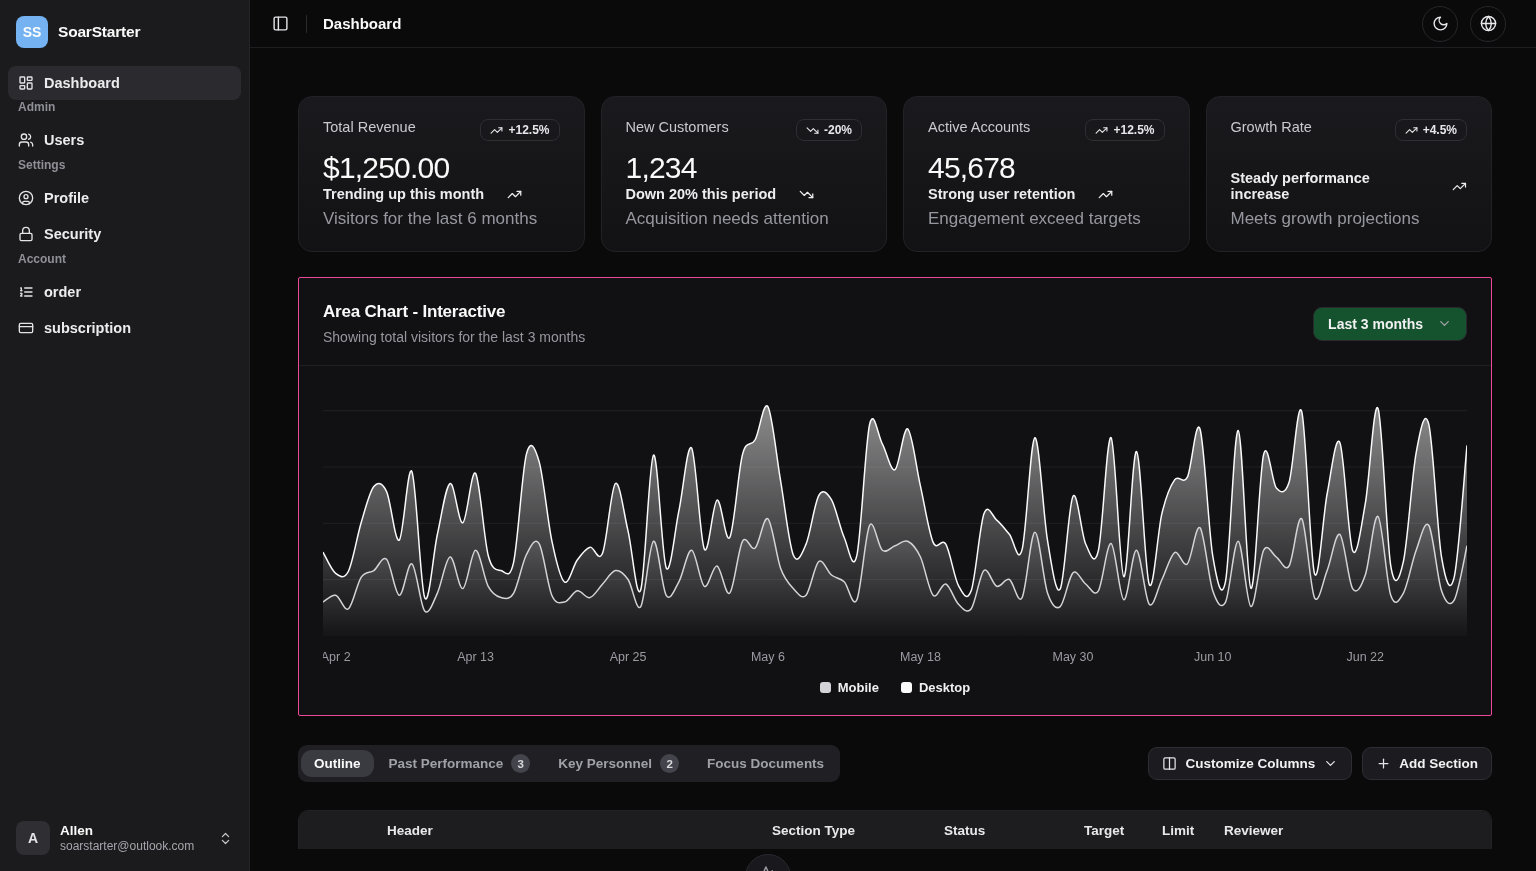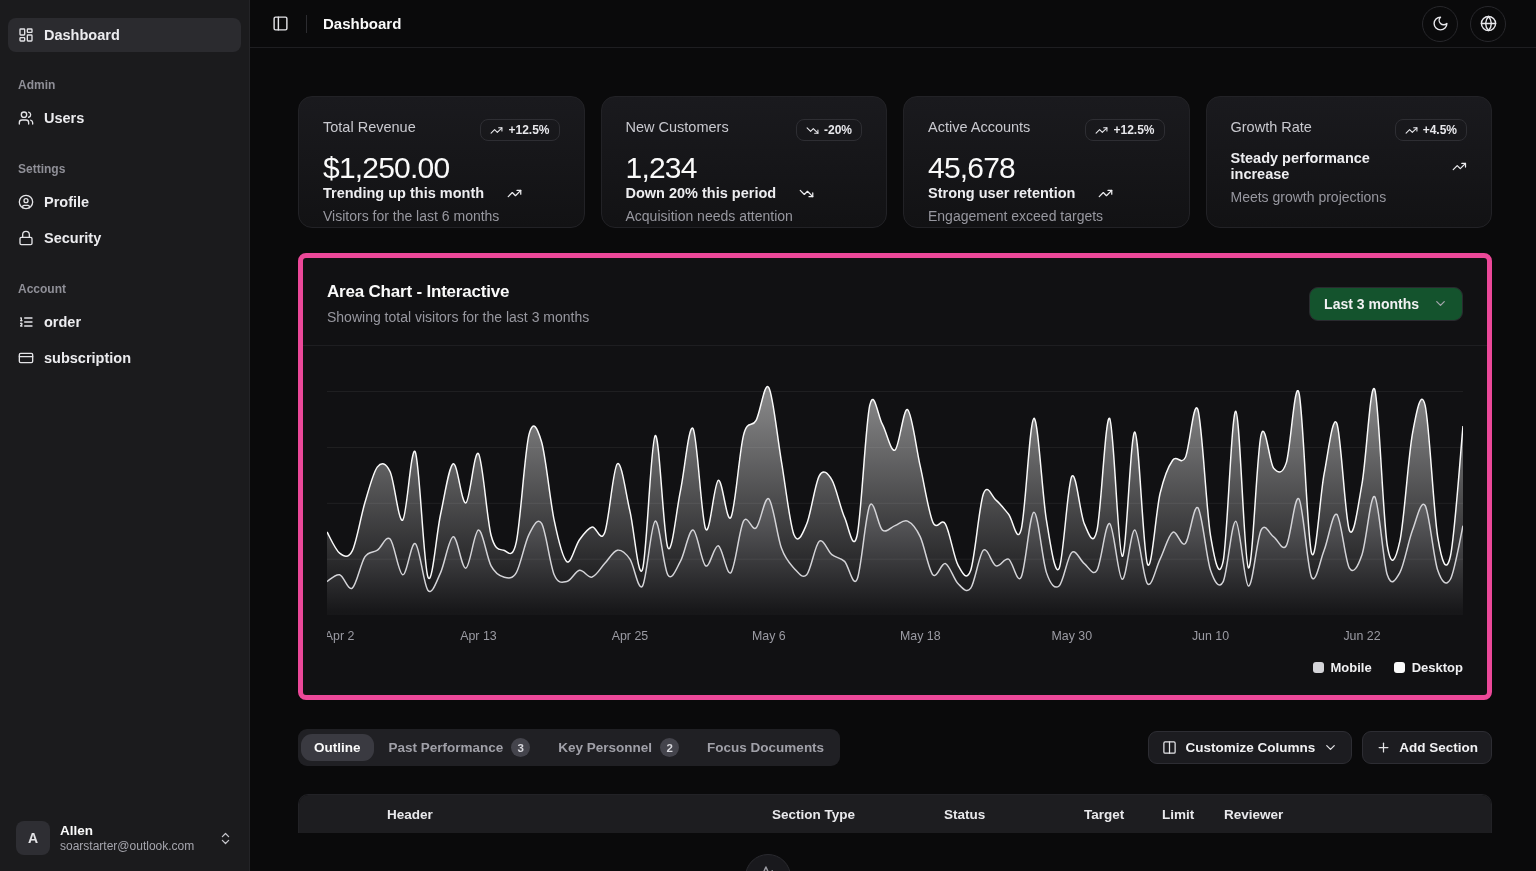--- a/index.html
+++ b/index.html
@@ -12,21 +12,21 @@
   .sidebar { width:250px; min-width:250px; height:100%; background:#1b1b1d;
     border-right:1px solid #242427; display:flex; flex-direction:column; padding:8px; }
   .brand-row { display:flex; align-items:center; gap:10px; padding:8px; border-radius:8px; cursor:pointer; }
   .brand-logo { width:32px; height:32px; border-radius:8px; background:#74b2f2; color:#fff;
     font-weight:700; font-size:14px; display:flex; align-items:center; justify-content:center; }
   .brand-name { font-weight:700; font-size:15.5px; letter-spacing:-0.2px; }
   .nav-item { display:flex; align-items:center; gap:10px; height:34px; padding:0 10px;
     border-radius:8px; font-size:14.5px; font-weight:600; color:#ececef; cursor:pointer; }
   .nav-item.active { background:#2b2b2f; }
   .nav-item svg { width:16px; height:16px; stroke:#e4e4e7; }
-  .nav-group { margin-top:26px; }
+  .nav-group { }
   .nav-group-label { font-size:12px; font-weight:600; color:#8f8f97; padding:0 10px; margin-bottom:8px; }
   .nav-group .nav-item { height:36px; font-weight:600; }
   .sidebar-spacer { flex:1; }
   .user-row { display:flex; align-items:center; gap:10px; padding:8px; border-radius:8px; cursor:pointer; }
   .user-avatar { width:34px; height:34px; border-radius:8px; background:#2e2e33; color:#e4e4e7;
     font-size:14px; font-weight:600; display:flex; align-items:center; justify-content:center; }
   .user-meta { flex:1; min-width:0; }
   .user-name { font-size:13.5px; font-weight:700; }
   .user-email { font-size:12px; color:#a5a5ad; margin-top:1px; white-space:nowrap; }
   .user-row svg { width:15px; height:15px; stroke:#c7c7cd; }
@@ -42,46 +42,46 @@
   .topbar-title { font-size:15px; font-weight:600; margin-left:6px; }
   .topbar-right { margin-left:auto; display:flex; gap:12px; }
   .icon-btn-round { width:36px; height:36px; border-radius:50%; background:transparent;
     border:1px solid #27272b; display:flex; align-items:center; justify-content:center; cursor:pointer; }
   .icon-btn-round svg { width:17px; height:17px; stroke:#e8e8ec; }
 
   .content { flex:1; padding:48px 44px 0 48px; overflow:hidden; }
 
   
   .cards-grid { display:grid; grid-template-columns:repeat(4,1fr); gap:16px; }
-  .stat-card { height:132px; border-radius:14px; border:1px solid #222226;
+  .stat-card { height:156px; border-radius:14px; border:1px solid #222226;
     background:linear-gradient(180deg,#1a1a1e 0%, #121214 100%);
     padding:22px 24px; display:flex; flex-direction:column; }
   .stat-top { display:flex; align-items:flex-start; justify-content:space-between; }
   .stat-title { font-size:14.5px; color:#c9c9cf; }
   .trend-badge { display:flex; align-items:center; gap:5px; border:1px solid #2e2e33;
     border-radius:8px; padding:3px 9px; font-size:12px; font-weight:600; color:#e8e8ec; }
   .trend-badge svg { width:13px; height:13px; stroke:#e8e8ec; }
   .stat-value { font-size:30px; font-weight:400; letter-spacing:-0.8px; margin-top:10px; }
   .stat-foot { margin-top:auto; }
   .stat-foot-title { display:flex; align-items:center; gap:23px; font-size:14.5px; font-weight:700; color:#ededf0; }
   .stat-foot-title svg { width:15px; height:15px; stroke:#ededf0; }
-  .stat-foot-desc { font-size:14px; color:#97979f; margin-top:7px; }
-
-  
-  .chart-card { margin-top:25px; border-radius:8px; border:5px solid #ec4899; background:#111113; }
+  .stat-foot-desc { font-size:17px; color:#97979f; margin-top:7px; }
+
+  
+  .chart-card { margin-top:25px; border-radius:2px; border:1px solid #ec4899; background:#111113; }
   .chart-head { display:flex; align-items:center; justify-content:space-between;
     padding:24px 24px 20px 24px; border-bottom:1px solid #1e1e21; }
   .chart-title { font-size:17px; font-weight:700; letter-spacing:-0.2px; }
   .chart-sub { font-size:14px; color:#97979f; margin-top:7px; }
   .select-trigger { display:flex; align-items:center; gap:14px; background:#14532d;
     border:1px solid #2a2a2f; border-radius:9px; padding:8px 14px; font-size:14px;
     font-weight:600; color:#f1f1f3; cursor:pointer; }
   .select-trigger svg { width:15px; height:15px; stroke:#a5a5ad; }
   .chart-body { padding:14px 24px 16px 24px; }
-  .chart-legend { display:flex; justify-content:flex-end; gap:22px; margin-top:8px; padding-bottom:4px; }
+  .chart-legend { display:flex; justify-content:center; gap:22px; margin-top:8px; padding-bottom:4px; }
   .legend-item { display:flex; align-items:center; gap:7px; font-size:13px; font-weight:600; color:#f0f0f2; }
   .legend-swatch { width:11px; height:11px; border-radius:3px; }
 
   
   .table-toolbar { margin-top:29px; display:flex; align-items:center; justify-content:space-between; }
   .tabs-list { display:flex; align-items:center; gap:2px; background:#202024; border-radius:9px; padding:3px; }
   .tab { display:flex; align-items:center; gap:8px; padding:6px 13px; border-radius:11px;
     font-size:13.5px; font-weight:600; color:#a0a0a8; cursor:pointer; border:none; background:transparent; }
   .tab.active { background:#3a3a41; color:#fafafa; }
   .tab-badge { width:19px; height:19px; border-radius:50%; background:#44444c; color:#d8d8dd;
@@ -101,20 +101,24 @@
   
   .float-badge { position:fixed; left:50%; margin-left:-23px; bottom:-29px; width:46px; height:46px;
     border-radius:50%; background:#19191d; border:1px solid #2b2b30; display:flex;
     justify-content:center; cursor:pointer; z-index:10; }
   .float-badge svg { width:20px; height:20px; stroke:#9a9aa1; margin-top:7px; }
 </style>
 </head>
 <body>
 
 <aside class="sidebar">
+  <div class="brand-row">
+    <div class="brand-logo">SS</div>
+    <div class="brand-name">SoarStarter</div>
+  </div>
 
   <div style="margin-top:10px;">
     <div class="nav-item active">
       <svg viewBox="0 0 24 24" fill="none" stroke-width="2" stroke-linecap="round" stroke-linejoin="round">
           <rect x="3" y="3" width="7" height="9" rx="1"></rect>
           <rect x="14" y="3" width="7" height="5" rx="1"></rect>
           <rect x="14" y="12" width="7" height="9" rx="1"></rect>
           <rect x="3" y="16" width="7" height="5" rx="1"></rect>
         </svg>
       <span>Dashboard</span>

